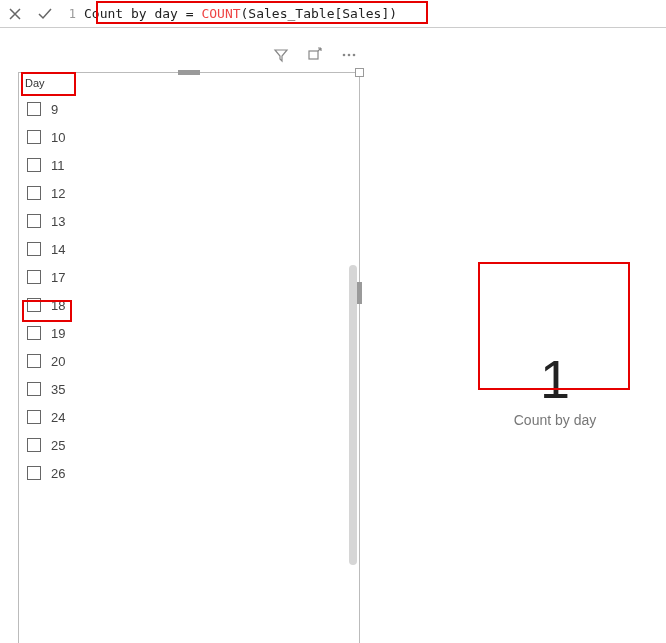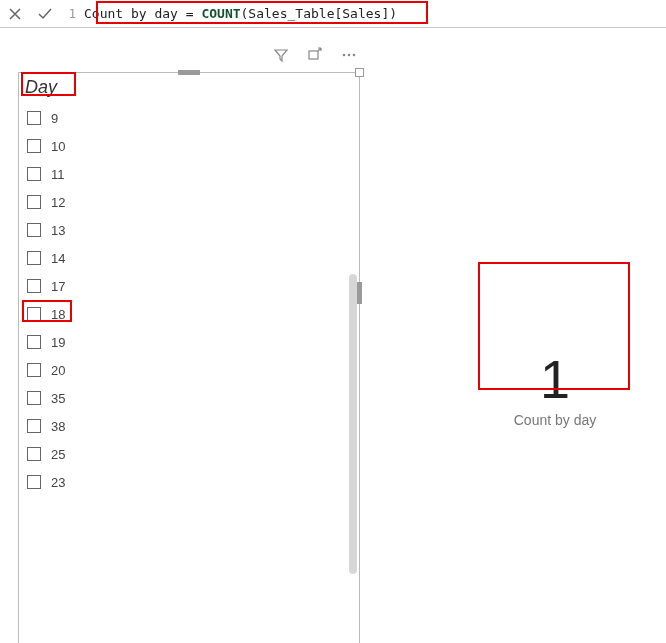--- a/index.html
+++ b/index.html
@@ -40,21 +40,21 @@
       padding-right: 4px;
       font-family: Consolas, monospace;
     }
     .fb-code {
       flex: 1;
       font-family: Consolas, monospace;
       font-size: 13px;
       white-space: pre;
       padding: 2px 4px;
     }
-    .fb-code .kw { color: #14532d; font-weight: bold; }
+    .fb-code .kw { color: #ef4444; }
     .fb-code .plain { color: #222; }
     .fb-code-wrap {
       flex: 1;
       display: flex;
       align-items: center;
     }
     .toolbar-icons {
       display: flex;
       gap: 18px;
       align-items: center;
@@ -81,24 +81,23 @@
       background: #fff;
     }
     .handle {
       position: absolute;
       background: #9a9a9a;
     }
     .handle-top { width: 22px; height: 5px; top: -3px; left: 50%; margin-left: -11px; }
     .handle-right { width: 5px; height: 22px; right: -3px; top: 50%; margin-top: -80px; }
     .handle-corner { width: 9px; height: 9px; background: #fff; border: 1px solid #9a9a9a; right: -5px; top: -5px;}
     .slicer-header {
-      font-size: 18px;
+      font-size: 11px;
       padding: 4px 6px 6px 6px;
       color: #333;
-      font-style: italic;
     }
     .slicer-list {
       overflow-y: auto;
       height: calc(100% - 28px);
       position: relative;
     }
     .slicer-item {
       display: flex;
       align-items: center;
       height: 28px;
@@ -273,29 +272,29 @@
         <div class="slicer-item">
           <div class="checkbox"></div>
           <span>20</span>
         </div>
         <div class="slicer-item">
           <div class="checkbox"></div>
           <span>35</span>
         </div>
         <div class="slicer-item">
           <div class="checkbox"></div>
-          <span>38</span>
+          <span>24</span>
         </div>
         <div class="slicer-item">
           <div class="checkbox"></div>
           <span>25</span>
         </div>
         <div class="slicer-item">
           <div class="checkbox"></div>
-          <span>23</span>
+          <span>26</span>
         </div>
       </div>
   </div>
 
   <div class="card">
     <div class="card-value">1</div>
     <div class="card-label">Count by day</div>
   </div>
 </div>
 

